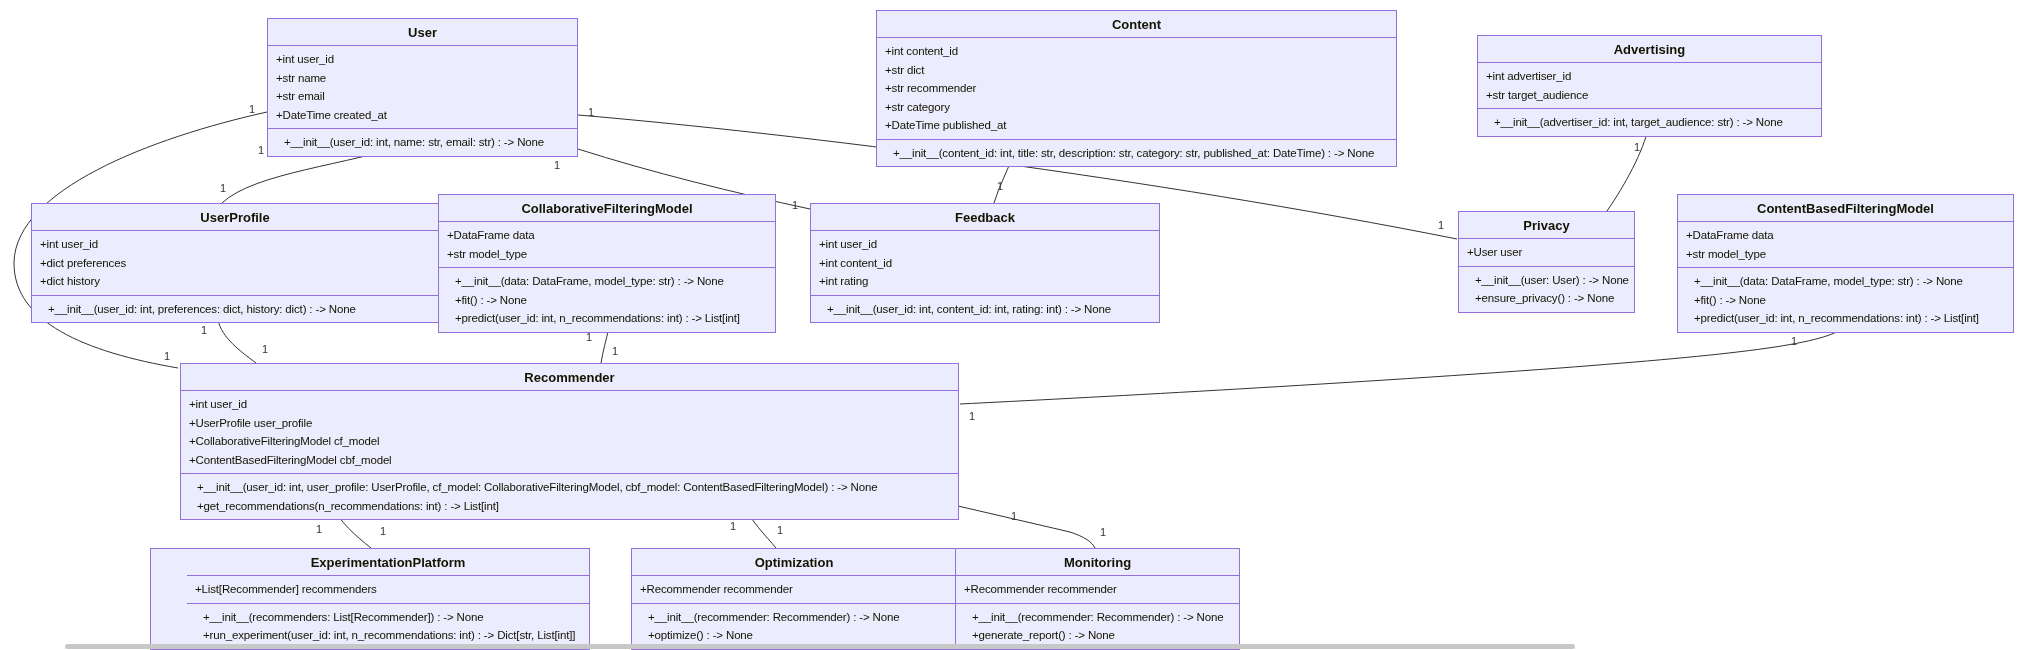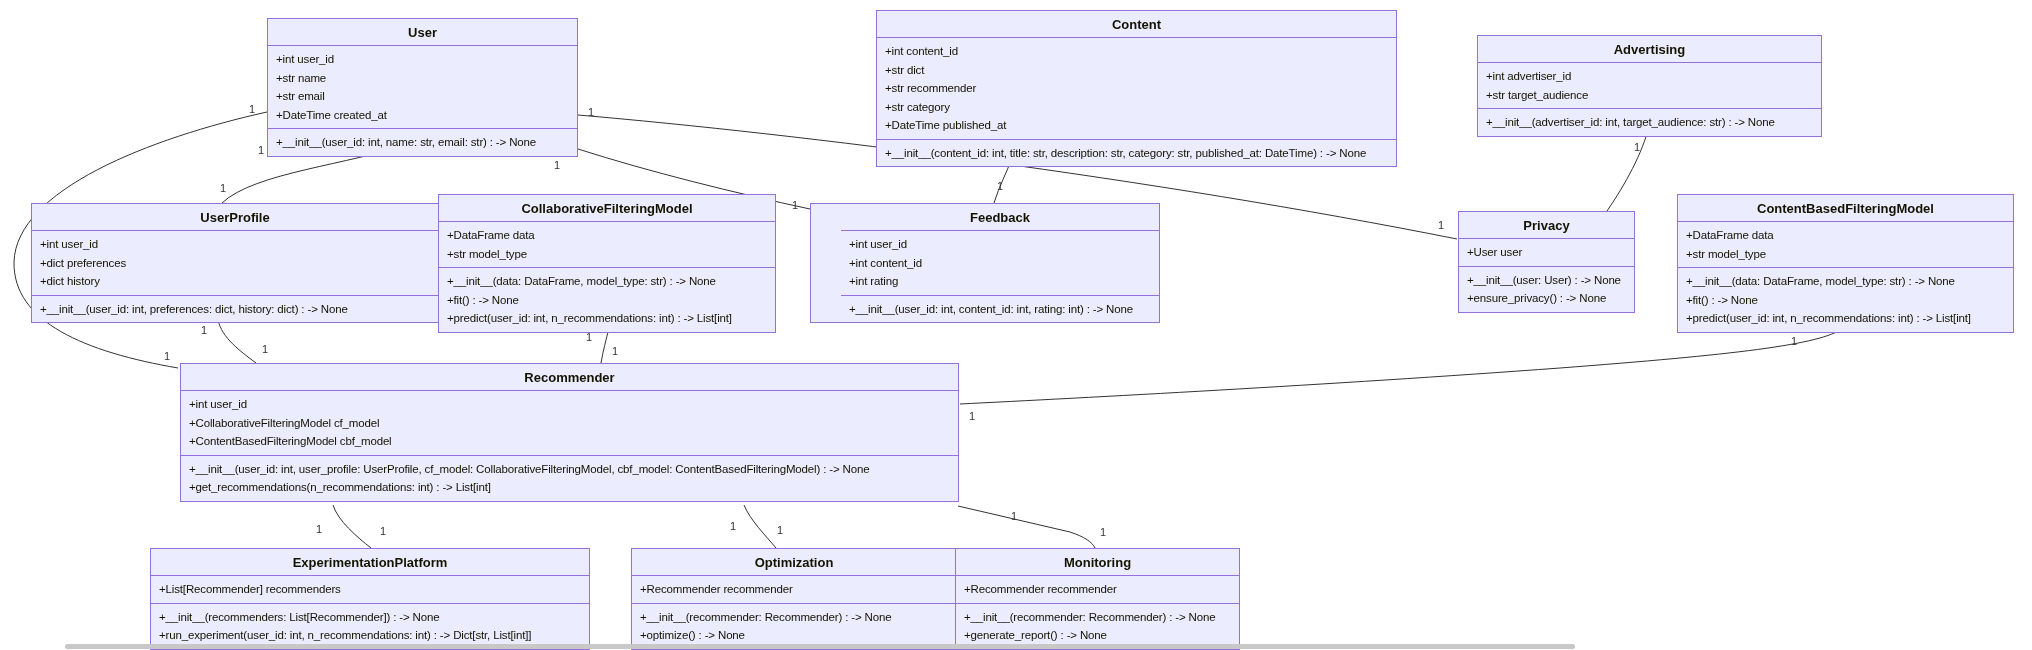--- a/index.html
+++ b/index.html
@@ -5,35 +5,35 @@
   html,body{margin:0;padding:0;background:#ffffff;}
   #canvas{position:relative;width:2032px;height:650px;overflow:hidden;
           font-family:"Liberation Sans","DejaVu Sans",sans-serif;}
   #edges{position:absolute;left:0;top:0;z-index:0;}
   #edges path{fill:none;stroke:#333333;stroke-width:1;}
   .cls{position:absolute;z-index:2;background:#ECECFF;border:1px solid #9370DB;
        box-sizing:border-box;color:#131300;}
   .cls-title{font-weight:bold;text-align:center;font-size:13px;
              padding:6px 8px 5px 8px;border-bottom:1px solid #9370DB;}
   .cls-attrs{padding:4px 8px;border-bottom:1px solid #9370DB;}
-  .cls-methods{padding:4px 8px;}
+  .cls-methods{padding:4px 8px;margin-left:8px;}
   .row{font-size:11.5px;letter-spacing:-0.15px;line-height:18.5px;
        white-space:nowrap;}
   .mult{position:absolute;z-index:1;font-size:11px;color:#333333;line-height:11px;}
   
   #c-user{left:267px;top:18px;width:311px;}
   #c-content{left:876px;top:10px;width:521px;}
   #c-advertising{left:1477px;top:35px;width:345px;}
   #c-userprofile{left:31px;top:203px;width:408px;}
   #c-cfm{left:438px;top:194px;width:338px;}
-  #c-feedback{left:810px;top:203px;width:350px;padding-left:30px;}
+  #c-feedback{left:810px;top:203px;width:350px;}
   #c-privacy{left:1458px;top:211px;width:177px;}
   #c-cbfm{left:1677px;top:194px;width:337px;}
   #c-recommender{left:180px;top:363px;width:779px;}
-  #c-experimentation{left:150px;top:548px;width:440px;}
+  #c-experimentation{left:150px;top:548px;width:440px;padding-left:36px;}
   #c-optimization{left:631px;top:548px;width:326px;}
   #c-monitoring{left:955px;top:548px;width:285px;}
   #hscrollbar{position:absolute;left:65px;top:644px;width:1510px;height:5px;
               border-radius:3px;background:#c8c8c8;z-index:3;}
 </style>
 </head>
 <body>
 
 <div id="canvas">
 
@@ -171,20 +171,21 @@
         <div class="row">+__init__(data: DataFrame, model_type: str) : -&gt; None</div>
         <div class="row">+fit() : -&gt; None</div>
         <div class="row">+predict(user_id: int, n_recommendations: int) : -&gt; List[int]</div>
       </div>
   </div>
 
   <div class="cls" id="c-recommender">
     <div class="cls-title">Recommender</div>
     <div class="cls-attrs">
         <div class="row">+int user_id</div>
+        <div class="row">+UserProfile user_profile</div>
         <div class="row">+CollaborativeFilteringModel cf_model</div>
         <div class="row">+ContentBasedFilteringModel cbf_model</div>
       </div>
     <div class="cls-methods">
         <div class="row">+__init__(user_id: int, user_profile: UserProfile, cf_model: CollaborativeFilteringModel, cbf_model: ContentBasedFilteringModel) : -&gt; None</div>
         <div class="row">+get_recommendations(n_recommendations: int) : -&gt; List[int]</div>
       </div>
   </div>
 
   <div class="cls" id="c-experimentation">

